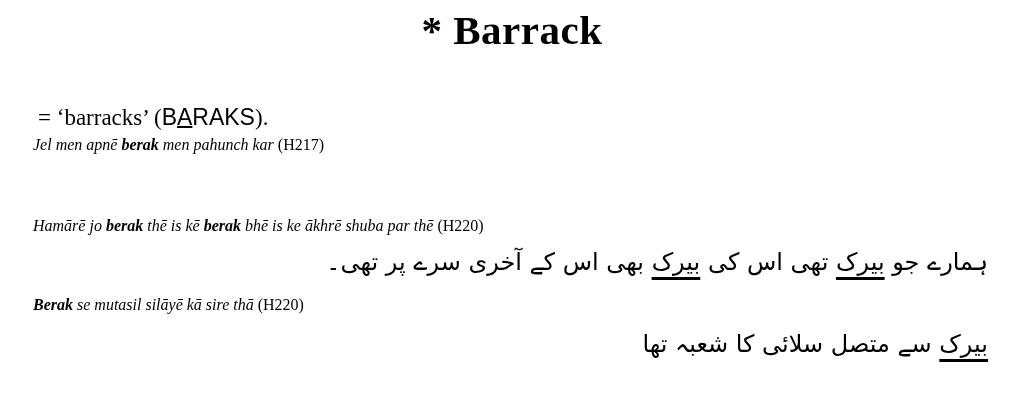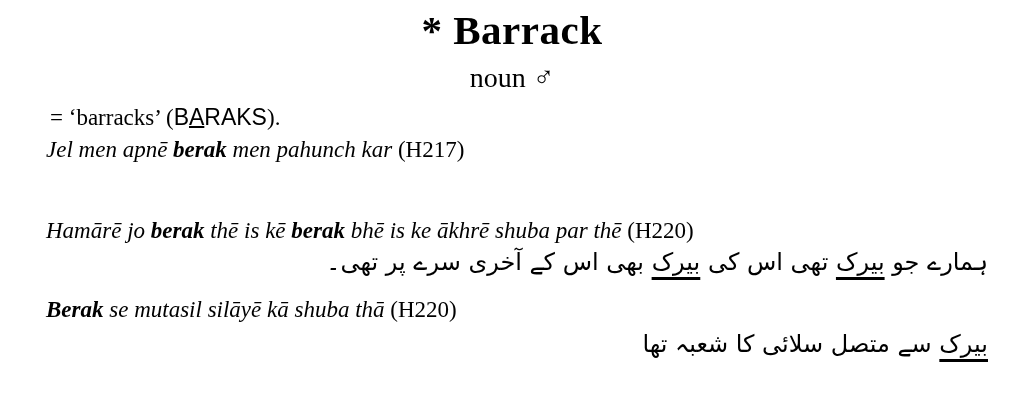--- a/index.html
+++ b/index.html
@@ -27,22 +27,22 @@
     position: absolute; top: 61px; left: 0; width: 100%;
     text-align: center;
     font-size: 28px;
   }
   .gender { font-size: 29px; }
   .line {
     position: absolute;
     white-space: nowrap;
     line-height: 1.35;
   }
-  .def { top: 102px; left: 50px; font-size: 23px; }
-  .roman-line { font-size: 23px; font-style: italic; left: 46px; }
+  .def { top: 102px; left: 38px; font-size: 23px; }
+  .roman-line { font-size: 16px; font-style: italic; left: 33px; }
   .ex1 { top: 134px; }
   .ex2 { top: 215px; }
   .ex3 { top: 294px; }
   .urdu-line {
     right: 36px;
     direction: rtl;
     font-size: 24px;
     font-family: "DejaVu Sans", sans-serif;
     line-height: 1.5;
   }
@@ -65,28 +65,27 @@
     text-underline-offset: 7px;
   }
 </style>
 </head>
 <body>
 
 <div class="page">
 
   <h1 class="headword"><span>*</span> <span>Barrack</span></h1>
 
-  <div class="pos-line"><span>noun</span> <span class="gender">♂</span></div>
 
   <p class="line def"><span class="roman">= ‘barracks’ (</span><span class="sans">B</span><span class="sans underlined-letter">A</span><span class="sans">RAKS</span><span class="roman">).</span></p>
 
   <p class="line roman-line ex1"><span class="italic">Jel men apnē </span><span class="bold-italic">berak</span><span class="italic"> men pahunch kar </span><span class="roman">(H217)</span></p>
 
 
   <p class="line roman-line ex2"><span class="italic">Hamārē jo </span><span class="bold-italic">berak</span><span class="italic"> thē is kē </span><span class="bold-italic">berak</span><span class="italic"> bhē is ke ākhrē shuba par thē </span><span class="roman">(H220)</span></p>
 
   <p class="line urdu-line urdu2" dir="rtl"><span class="urdu">ہمارے جو </span><span class="urdu urdu-underline">بیرک</span><span class="urdu"> تھی اس کی </span><span class="urdu urdu-underline">بیرک</span><span class="urdu"> بھی اس کے آخری سرے پر تھی۔</span></p>
 
-  <p class="line roman-line ex3"><span class="bold-italic">Berak</span><span class="italic"> se mutasil silāyē kā shuba thā </span><span class="roman">(H220)</span></p>
+  <p class="line roman-line ex3"><span class="bold-italic">Berak</span><span class="italic"> se mutasil silāyē kā sire thā </span><span class="roman">(H220)</span></p>
 
   <p class="line urdu-line urdu3" dir="rtl"><span class="urdu urdu-underline">بیرک</span><span class="urdu"> سے متصل سلائی کا شعبہ تھا</span></p>
 
 </div>
 
 </body></html>

